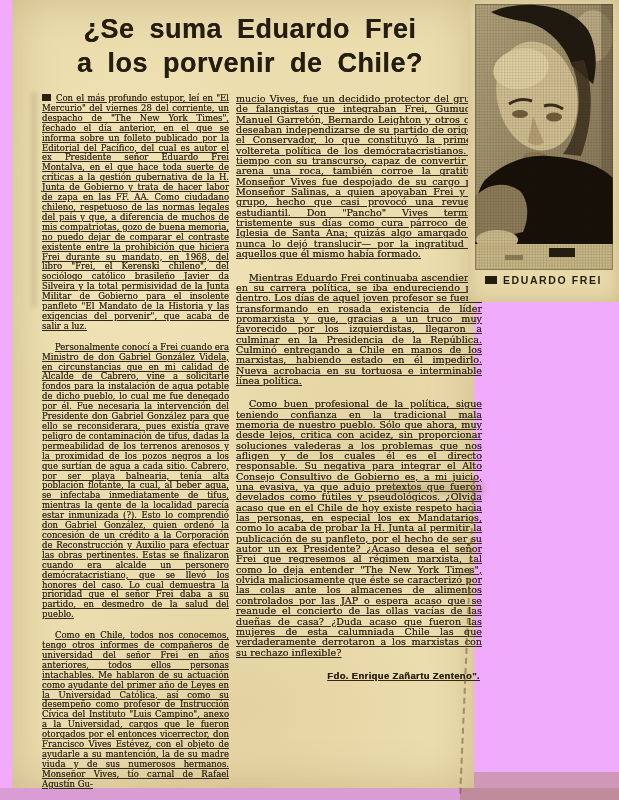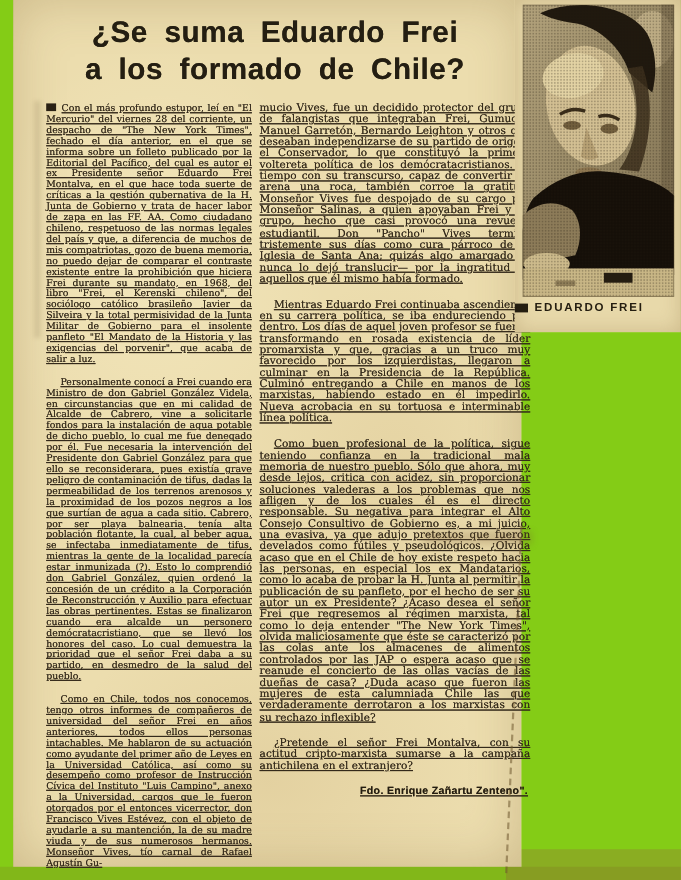--- a/index.html
+++ b/index.html
@@ -1,18 +1,18 @@
 <!DOCTYPE html>
 <html><head>
 <meta charset="utf-8">
 <style>
   html,body { margin:0; padding:0; background:#b9a678; }
   .canvas {
     position:relative; width:619px; height:800px; overflow:hidden;
-    background:#84cc16;
+    background:#f0abfc;
     font-family:"DejaVu Serif", serif;
   }
   
   .clip-main {
     position:absolute; left:12px; top:0; width:462px; height:788px;
     background:#ecddae; z-index:2;
     background-image:
       radial-gradient(ellipse 220px 280px at 28% 30%, rgba(255,248,214,.30), transparent 72%),
       radial-gradient(ellipse 200px 260px at 75% 55%, rgba(164,124,62,.10), transparent 70%),
       radial-gradient(ellipse 260px 200px at 50% 90%, rgba(164,124,62,.12), transparent 75%);
@@ -47,21 +47,21 @@
   
   .clip-photo {
     position:absolute; left:468px; top:0; width:151px; height:302px;
     background:#e8d9aa; z-index:3;
     box-shadow: inset 0 0 18px rgba(122,92,42,.25);
   }
   .photo-frame { position:absolute; left:7px; top:4px; width:138px; height:266px; }
   .photo-frame svg { display:block; }
   .caption {
     position:absolute; left:0; top:274px; width:100%;
-    display:flex; align-items:center; gap:6px;
+    display:flex; align-items:center; justify-content:center; gap:6px;
     font-family:"Liberation Sans", sans-serif; font-weight:bold;
     font-size:10.5px; letter-spacing:1.6px; color:#241d10;
   }
   .caption-square { width:12px; height:8px; background:#241d10; }
   
   .fold-line {
     position:absolute; left:473px; top:478px; height:316px; width:0;
     border-left:2px dashed rgba(110,85,45,.55);
     transform:rotate(2.5deg); transform-origin:top left; z-index:4;
   }
@@ -86,34 +86,33 @@
 <body>
 
 <div class="canvas">
 
   <div class="corner-shade"></div>
   <div class="bottom-strip"></div>
 
   <div class="clip-main">
     <div class="headline">
       <span>¿Se suma Eduardo Frei</span><br>
-      <span>a los formado de Chile?</span>
+      <span>a los porvenir de Chile?</span>
     </div>
 
     <div class="col col1">
       <p><span class="lead-square"></span><span>Con el más profundo estupor, leí en "El Mercurio" del viernes 28 del corriente, un despacho de "The New York Times", fechado el día anterior, en el que se informa sobre un folleto publicado por la Editorial del Pacífico, del cual es autor el ex Presidente señor Eduardo Frei Montalva, en el que hace toda suerte de críticas a la gestión gubernativa de la H. Junta de Gobierno y trata de hacer labor de zapa en las FF. AA. Como ciudadano chileno, respetuoso de las normas legales del país y que, a diferencia de muchos de mis compatriotas, gozo de buena memoria, no puedo dejar de comparar el contraste existente entre la prohibición que hiciera Frei durante su mandato, en 1968, del libro "Frei, el Kerenski chileno", del sociólogo católico brasileño Javier da Silveira y la total permisividad de la Junta Militar de Gobierno para el insolente panfleto "El Mandato de la Historia y las exigencias del porvenir", que acaba de salir a luz.</span></p>
       <p class="indent">Personalmente conocí a Frei cuando era Ministro de don Gabriel González Videla, en circunstancias que en mi calidad de Alcalde de Cabrero, vine a solicitarle fondos para la instalación de agua potable de dicho pueblo, lo cual me fue denegado por él. Fue necesaria la intervención del Presidente don Gabriel González para que ello se reconsiderara, pues existía grave peligro de contaminación de tifus, dadas la permeabilidad de los terrenos arenosos y la proximidad de los pozos negros a los que surtían de agua a cada sitio. Cabrero, por ser playa balnearia, tenía alta población flotante, la cual, al beber agua, se infectaba inmediatamente de tifus, mientras la gente de la localidad parecía estar inmunizada (?). Esto lo comprendió don Gabriel González, quien ordenó la concesión de un crédito a la Corporación de Reconstrucción y Auxilio para efectuar las obras pertinentes. Estas se finalizaron cuando era alcalde un personero demócratacristiano, que se llevó los honores del caso. Lo cual demuestra la prioridad que el señor Frei daba a su partido, en desmedro de la salud del pueblo.</p>
       <p class="indent">Como en Chile, todos nos conocemos, tengo otros informes de compañeros de universidad del señor Frei en años anteriores, todos ellos personas intachables. Me hablaron de su actuación como ayudante del primer año de Leyes en la Universidad Católica, así como su desempeño como profesor de Instrucción Cívica del Instituto "Luis Campino", anexo a la Universidad, cargos que le fueron otorgados por el entonces vicerrector, don Francisco Vives Estévez, con el objeto de ayudarle a su mantención, la de su madre viuda y de sus numerosos hermanos. Monseñor Vives, tío carnal de Rafael Agustín Gu-</p>
     </div>
 
     <div class="col col2">
       <p>mucio Vives, fue un decidido protector del grupo de falangistas que integraban Frei, Gumucio, Manuel Garretón, Bernardo Leighton y otros que deseaban independizarse de su partido de origen: el Conservador, lo que constituyó la primera voltereta política de los demócratacristianos. El tiempo con su transcurso, capaz de convertir en arena una roca, también corroe la gratitud. Monseñor Vives fue despojado de su cargo por Monseñor Salinas, a quien apoyaban Frei y su grupo, hecho que casi provocó una revuelta estudiantil. Don "Pancho" Vives terminó tristemente sus días como cura párroco de la Iglesia de Santa Ana; quizás algo amargado —nunca lo dejó translucir— por la ingratitud de aquellos que él mismo había formado.</p>
       <p class="indent">Mientras Eduardo Frei continuaba ascendiendo en su carrera política, se iba endureciendo por dentro. Los días de aquel joven profesor se fueron transformando en rosada existencia de líder promarxista y que, gracias a un truco muy favorecido por los izquierdistas, llegaron a culminar en la Presidencia de la República. Culminó entregando a Chile en manos de los marxistas, habiendo estado en él impedirlo. Nueva acrobacia en su tortuosa e interminable línea política.</p>
       <p class="indent">Como buen profesional de la política, sigue teniendo confianza en la tradicional mala memoria de nuestro pueblo. Sólo que ahora, muy desde lejos, critica con acidez, sin proporcionar soluciones valederas a los problemas que nos afligen y de los cuales él es el directo responsable. Su negativa para integrar el Alto Consejo Consultivo de Gobierno es, a mi juicio, una evasiva, ya que adujo pretextos que fueron develados como fútiles y pseudológicos. ¿Olvida acaso que en el Chile de hoy existe respeto hacia las personas, en especial los ex Mandatarios, como lo acaba de probar la H. Junta al permitir la publicación de su panfleto, por el hecho de ser su autor un ex Presidente? ¿Acaso desea el señor Frei que regresemos al régimen marxista, tal como lo deja entender "The New York Times", olvida maliciosamente que éste se caracterizó por las colas ante los almacenes de alimentos controlados por las JAP o espera acaso que se reanude el concierto de las ollas vacías de las dueñas de casa? ¿Duda acaso que fueron las mujeres de esta calumniada Chile las que verdaderamente derrotaron a los marxistas con su rechazo inflexible?</p>
-      <p class="indent">¿Pretende el señor Frei Montalva, con su actitud cripto-marxista sumarse a la campaña antichilena en el extranjero?</p>
       <p class="signature">Fdo. Enrique Zañartu Zenteno".</p>
     </div>
 
     <div class="left-smudge"></div>
     <div class="stain-crease"></div>
   </div>
 
   <div class="clip-photo">
     <div class="photo-frame">
       <svg width="138" height="266" viewBox="0 0 138 266" xmlns="http://www.w3.org/2000/svg">

